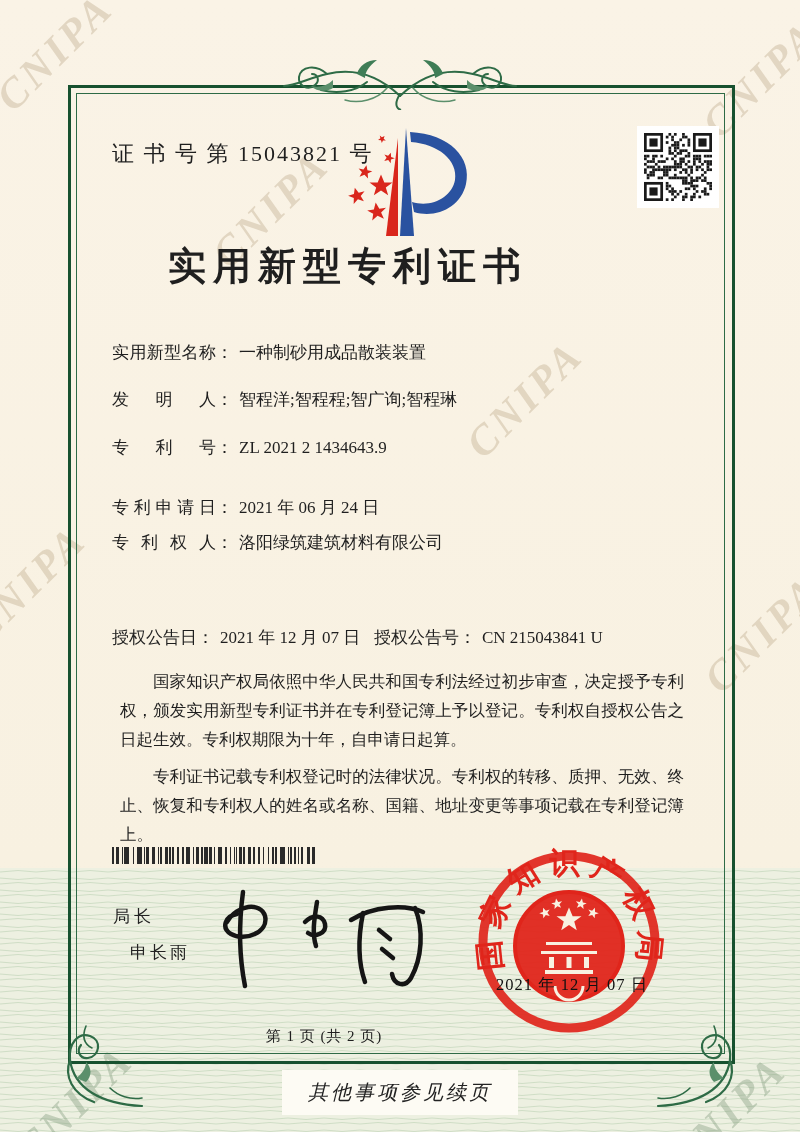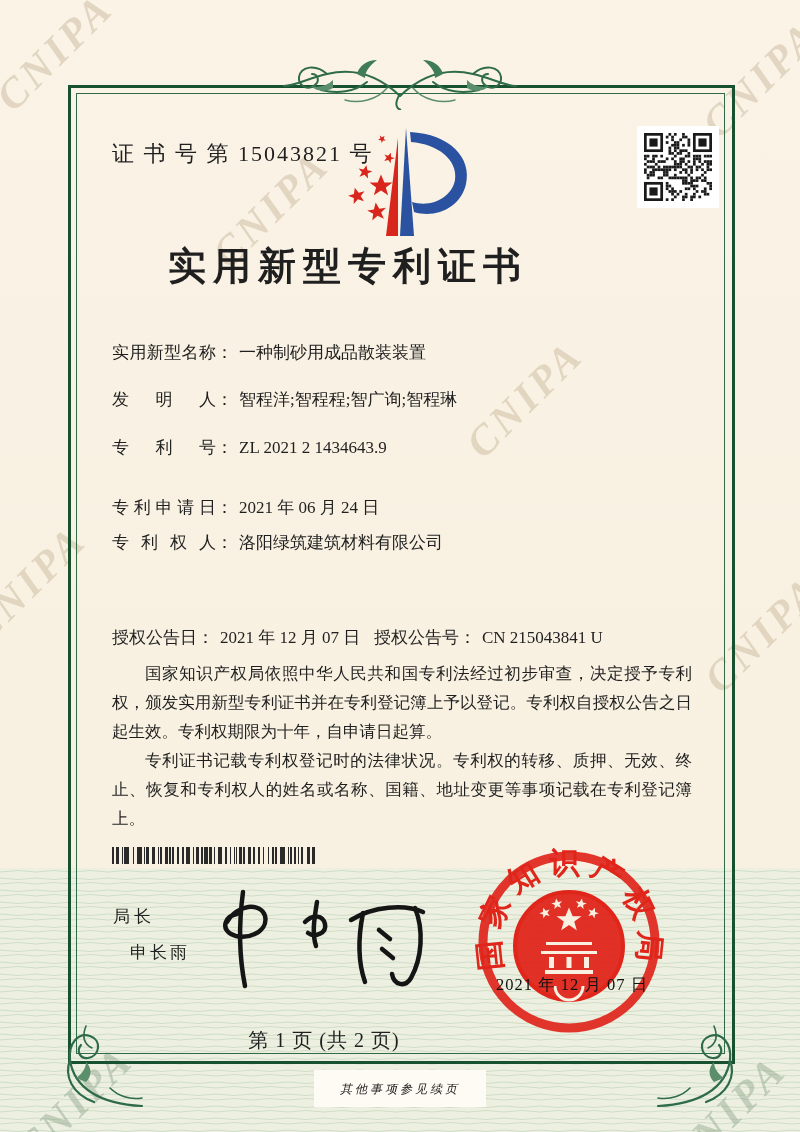--- a/index.html
+++ b/index.html
@@ -23,30 +23,30 @@
   .abs{position:absolute;z-index:4;}
   .cert-no{left:112px;top:139px;font-size:22px;letter-spacing:2px;}
   .qr-box{left:637px;top:126px;width:82px;height:82px;background:#fff;z-index:4;display:flex;align-items:center;justify-content:center;}
   .logo{left:332px;top:124px;z-index:4;}
   .title{left:0;top:241px;width:696px;text-align:center;font-size:38px;font-weight:bold;letter-spacing:7px;z-index:4;}
   .field-row{left:112px;width:600px;font-size:17px;z-index:4;white-space:nowrap;}
   .f-label{display:inline-block;width:104px;text-align:justify;text-align-last:justify;vertical-align:bottom;}
   .f-colon{display:inline-block;margin-right:6px;}
   .grant-pair2{position:absolute;left:262px;top:0;white-space:nowrap;}
   .paras{left:112px;top:659px;width:580px;font-size:16.5px;line-height:29px;text-align:justify;z-index:4;}
-  .paras p{margin:0;text-indent:2em;}
+  .paras p{margin:8px;text-indent:2em;}
   .barcode{left:112px;top:847px;z-index:4;}
   .sig-title{left:113px;top:905px;font-size:17px;letter-spacing:4px;font-family:"Liberation Sans","DejaVu Sans",sans-serif;color:#222;z-index:4;}
   .sig-name{left:130px;top:941px;font-size:17px;letter-spacing:3px;font-family:"Liberation Sans","DejaVu Sans",sans-serif;color:#222;z-index:4;}
   .sig-script{left:213px;top:882px;z-index:5;}
   .seal{left:473px;top:846px;z-index:5;}
   .seal-date{left:496px;top:974px;font-size:16.5px;letter-spacing:1px;color:#111;z-index:6;white-space:nowrap;}
-  .page-footer{left:0;top:1027px;width:648px;text-align:center;font-size:20px;letter-spacing:1px;z-index:4;}
+  .page-footer{left:0;top:1027px;width:648px;text-align:center;font-size:15px;letter-spacing:1px;z-index:4;}
   .note-box{left:50%;top:1070px;transform:translateX(-50%);background:#fdfbf4;padding:9px 26px;z-index:4;}
-  .note-text{font-size:12px;letter-spacing:3px;font-style:italic;color:#222;white-space:nowrap;}
+  .note-text{font-size:20px;letter-spacing:3px;font-style:italic;color:#222;white-space:nowrap;}
   .ornament{position:absolute;z-index:3;}
 </style>
 </head>
 <body>
 
 <div class="page">
 
   <div class="wave-band">
     <svg id="waves" width="800" height="264">
         <path d="M0 4 q18 -3 36 0 q18 -3 36 0 q18 -3 36 0 q18 -3 36 0 q18 -3 36 0 q18 -3 36 0 q18 -3 36 0 q18 -3 36 0 q18 -3 36 0 q18 -3 36 0 q18 -3 36 0 q18 -3 36 0 q18 -3 36 0 q18 -3 36 0 q18 -3 36 0 q18 -3 36 0 q18 -3 36 0 q18 -3 36 0 q18 -3 36 0 q18 -3 36 0 q18 -3 36 0 q18 -3 36 0 q18 -3 36 0" stroke="#b7cdae" stroke-width="1" fill="none" opacity="0.55"></path>

